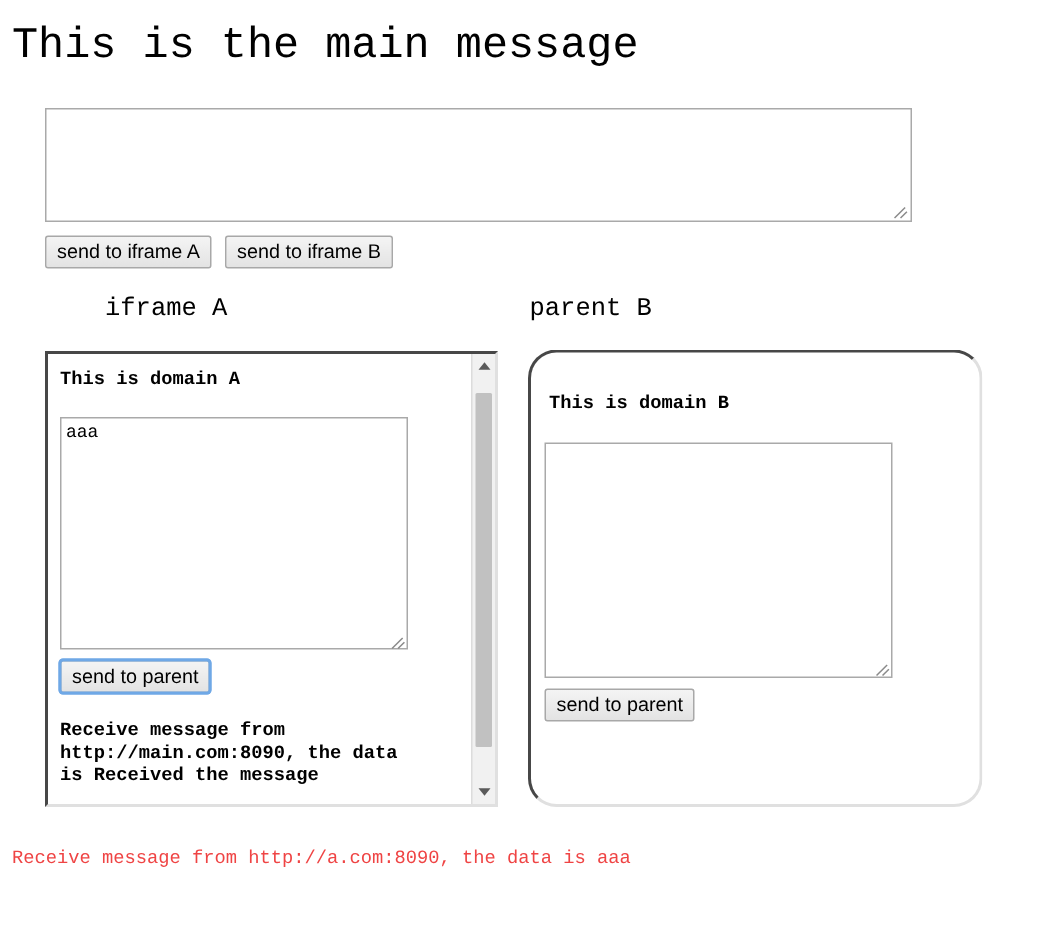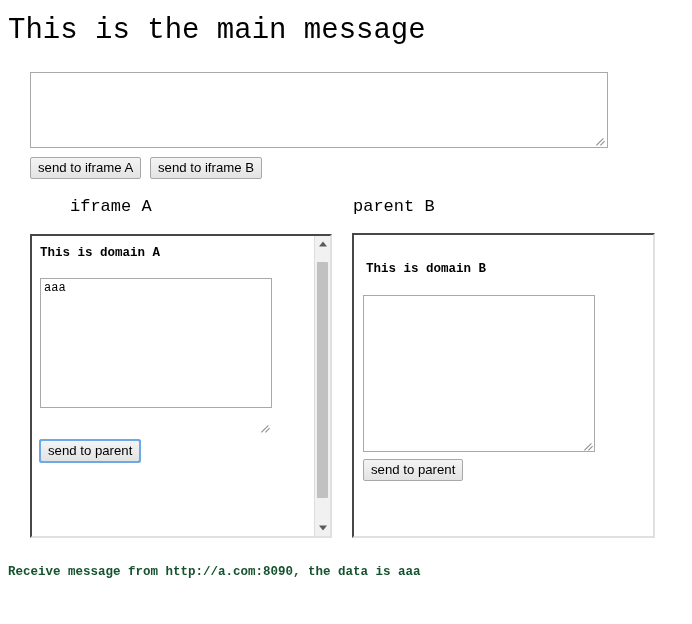--- a/index.html
+++ b/index.html
@@ -122,20 +122,21 @@
     left: 30px;
     top: 234px;
     width: 302px;
     height: 304px;
   }
   #iframe-b {
     left: 352px;
     top: 233px;
     width: 303px;
     height: 305px;
+    border-radius: 19px;
   }
 
   .frame-inner {
     position: absolute;
     left: 0; top: 0;
     width: 100%;
     height: 100%;
   }
 
   
@@ -221,23 +222,23 @@
   }
 
   
   #bottom-msg {
     position: absolute;
     left: 8px;
     top: 565px;
     font-family: "Liberation Mono", "DejaVu Sans Mono", monospace;
     font-size: 12.5px;
     line-height: 15px;
-    font-weight: bold;
-    white-space: pre;
-    color: #14532d;
+    font-weight: normal;
+    white-space: pre;
+    color: #ef4444;
   }
 </style>
 </head>
 <body>
 
 <div class="page-title">This is the main message</div>
 
 <textarea class="main-textarea" id="main-textarea" placeholder="" style=""></textarea>
 
 <div class="resize-grip" id="main-grip"></div>
@@ -248,26 +249,27 @@
 
 <div class="frame-heading" id="heading-a">iframe A</div>
 
 <div class="frame-heading" id="heading-b">parent B</div>
 
 <div class="iframe-box" id="iframe-a">
   <div class="frame-inner">
 
     <div class="domain-title" style="left:8px; top:10px;">This is domain A</div>
 
-    <textarea class="frame-textarea" style="left: 8px; top: 42px; width: 232px; height: 130px;">aaa</textarea>
+    <textarea class="frame-textarea" style="left: 8px; top: 42px; width: 232px; height: 155px;">aaa</textarea>
 
     <div class="resize-grip" style="left:228px; top:186px;"></div>
 
     <div class="btn focused" style="left:8px; top:204px;">send to parent</div>
 
+    <div class="msg-log" style="left:8px; top:244px; width:236px;">Receive message from http://main.com:8090, the data is Received the message</div>
 
     <div class="scrollbar">
       <div class="sb-arrow up"></div>
       <div class="sb-thumb"></div>
       <div class="sb-arrow down"></div>
     </div>
 
   </div>
 </div>
 

